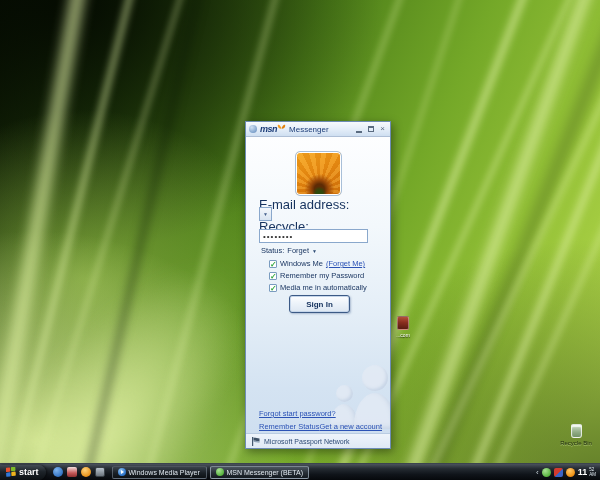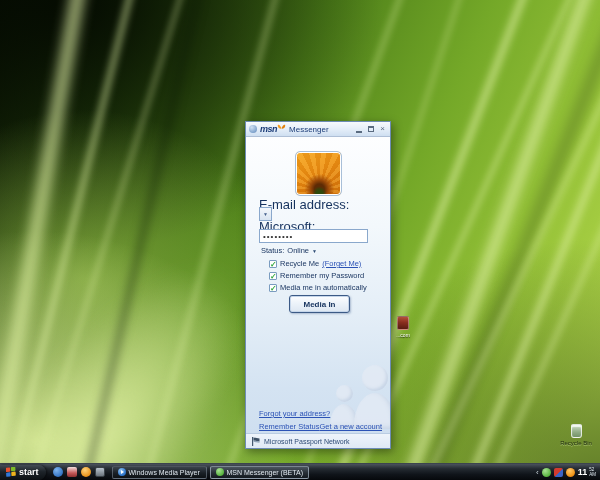--- a/index.html
+++ b/index.html
@@ -183,55 +183,55 @@
     <div class="content">
       <div class="avatar"></div>
 
       <div class="fld-label" style="top:60px;">E-mail address:</div>
       <div class="email-wrap">
         <div class="combo-btn">
             <span>▼</span>
           </div>
       </div>
 
-      <div class="fld-label" style="top:82px;">Microsoft:</div>
+      <div class="fld-label" style="top:82px;">Recycle:</div>
       <input class="pwd-input" type="password" value="********" style="">
 
       <div class="status-row">
         <span>Status:</span>
-        <span class="status-value">Online</span>
+        <span class="status-value">Forget</span>
         <span class="dd-arrow">▼</span>
       </div>
 
       <div class="check-row" style="top:122px;">
         <div class="cbox">✓</div>
-        <span>Recycle Me</span>
+        <span>Windows Me</span>
         <a class="lnk">(Forget Me)</a>
       </div>
       <div class="check-row" style="top:134px;">
         <div class="cbox">✓</div>
         <span>Remember my Password</span>
       </div>
       <div class="check-row" style="top:146px;">
         <div class="cbox">✓</div>
         <span>Media me in automatically</span>
       </div>
 
-      <button class="signin-btn">Media In</button>
+      <button class="signin-btn">Sign In</button>
 
       <div class="buddy small">
           <div class="head"></div>
           <div class="body"></div>
         </div>
       <div class="buddy big">
           <div class="head"></div>
           <div class="body"></div>
         </div>
 
-      <a class="lnk links-forgot">Forgot your address?</a>
+      <a class="lnk links-forgot">Forgot start password?</a>
       <a class="lnk links-service">Remember Status</a>
       <a class="lnk links-newacct">Get a new account</a>
     </div>
 
     <div class="win-footer">
       <svg class="passport-icon" width="8" height="9" viewBox="0 0 8 9">
         <rect x="0" y="0" width="1.2" height="9" fill="#44586e"></rect>
         <path d="M1.5 0.5 L7.5 1.5 L7.5 4.5 L1.5 3.5 Z" fill="#3d5066"></path>
         <path d="M1.5 3.5 L7.5 4.5 L7.5 5.8 L1.5 4.8 Z" fill="#8fa3b8"></path>
       </svg>

